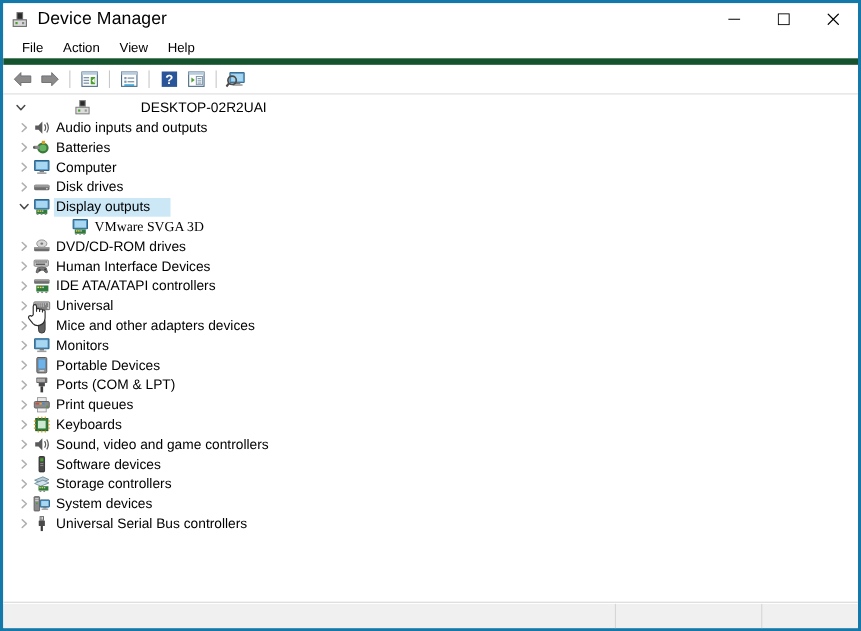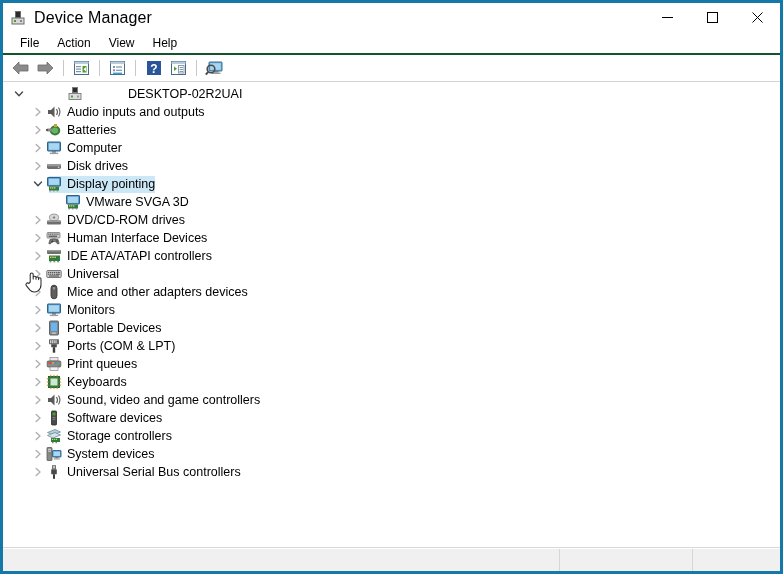--- a/index.html
+++ b/index.html
@@ -73,21 +73,21 @@
   .winbtn svg { display: block; }
 
   
   #menubar {
     height: 21px;
     min-height: 21px;
     background: #ffffff;
     display: flex;
     align-items: center;
     padding-left: 8px;
-    border-bottom: 2px solid #14532d;
+    border-bottom: 6px solid #14532d;
   }
   .menu-item {
     font-size: 12px;
     color: #000000;
     padding: 2px 9px;
     cursor: default;
     white-space: nowrap;
   }
 
   
@@ -151,22 +151,22 @@
     flex: 0 0 auto;
     position: relative;
     margin-right: 5px;
   }
   .lbl {
     font-size: 12.5px;
     color: #000000;
     line-height: 18px;
   }
   .row.depth0 { padding-left: 8px; gap: 40px; }
-  .row.depth1 { padding-left: 27px; }
-  .row.depth2 { padding-left: 46px; }
+  .row.depth1 { padding-left: 11px; }
+  .row.depth2 { padding-left: 46px; font-family: Liberation Serif, serif; }
   .row.depth2 .ico { margin-left: 16px; }
   .sel .selbg {
     position: absolute;
     background: #cce8f7;
     height: 17px;
     top: 1px;
     z-index: 0;
   }
   .row .lbl, .row .ico, .row .chev { position: relative; z-index: 1; }
 
@@ -427,21 +427,21 @@
             <rect x="2.8" y="2.7" width="10.4" height="6.2" fill="#a9d6f0"></rect>
             <rect x="3" y="10.5" width="10" height="4" fill="#2f7d3a"></rect>
             <rect x="4" y="11.3" width="1.4" height="1.2" fill="#ffd34d"></rect>
             <rect x="6" y="11.3" width="1.4" height="1.2" fill="#ffd34d"></rect>
             <rect x="8" y="11.3" width="1.4" height="1.2" fill="#cfcfcf"></rect>
             <rect x="3.4" y="14" width="1.6" height="1.4" fill="#8a8a8a"></rect>
             <rect x="7" y="14" width="1.6" height="1.4" fill="#8a8a8a"></rect>
             <rect x="10.6" y="14" width="1.6" height="1.4" fill="#8a8a8a"></rect>
           </svg>
         </div>
-        <div class="lbl">Display pointing</div>
+        <div class="lbl">Display outputs</div>
       </div>
 
       <div class="row depth2">
 
         <div class="ico">
           <svg width="16" height="16" viewBox="0 0 16 16">
             <rect x="1.5" y="1.5" width="13" height="8.5" rx="0.5" fill="#4f97c8" stroke="#2e6389" stroke-width="1"></rect>
             <rect x="2.8" y="2.7" width="10.4" height="6.2" fill="#a9d6f0"></rect>
             <rect x="3" y="10.5" width="10" height="4" fill="#2f7d3a"></rect>
             <rect x="4" y="11.3" width="1.4" height="1.2" fill="#ffd34d"></rect>

